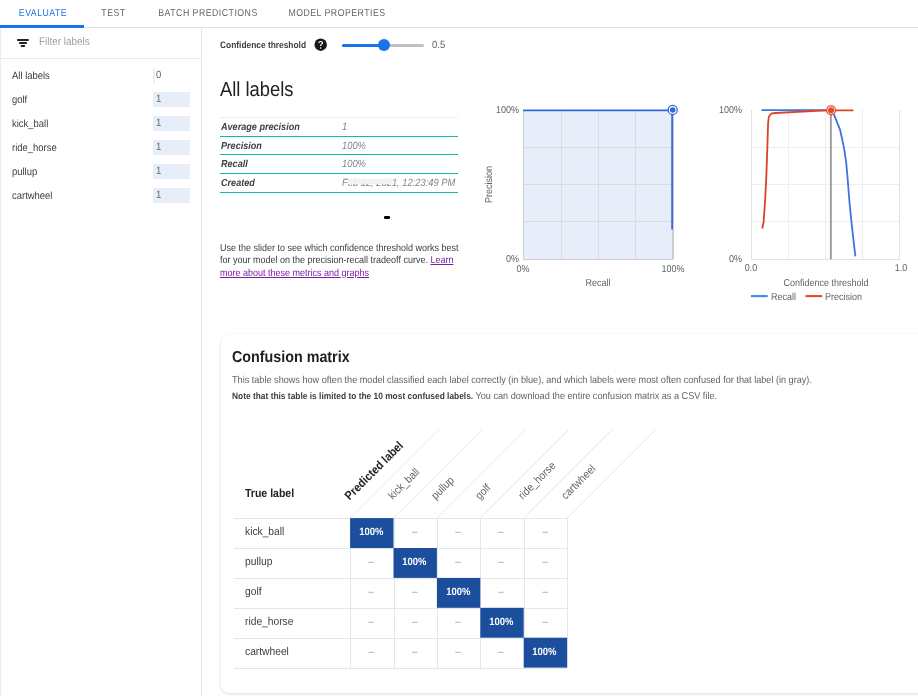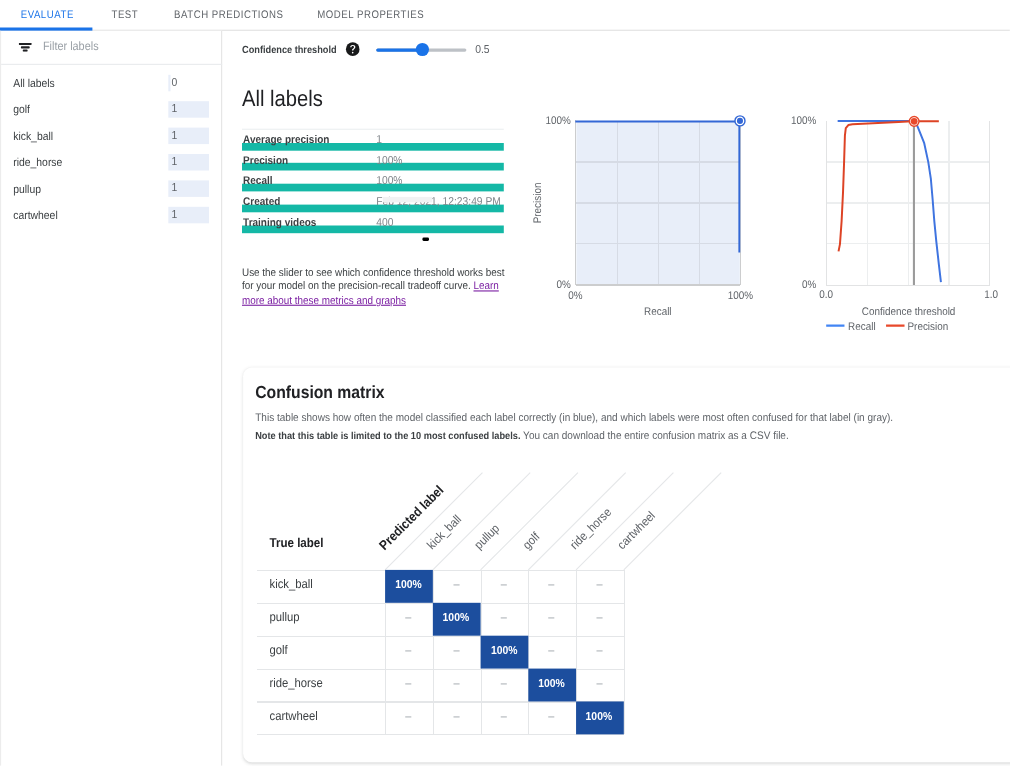--- a/index.html
+++ b/index.html
@@ -72,21 +72,21 @@
   .th-value { position:absolute; left:211.8px; top:0; height:22px; line-height:22px; font-size:10.5px; color:#5f6368; transform:scaleX(0.9); transform-origin:left center;}
 
   .heading {
     position:absolute; left:219.7px; top:76.6px;
     font-size:20.4px; font-weight:400; color:#202124; line-height:26px;
     letter-spacing:0; transform:scaleX(0.9); transform-origin:left center;
   }
 
   .metrics { position:absolute; left:220px; top:117px; width:238px;
              border-top:1px solid #eceff1; }
-  .mrow { position:relative; height:18.72px; border-bottom:7px solid #14b8a6; }
+  .mrow { position:relative; height:18.72px; border-bottom:1px solid #14b8a6;font-style:italic; }
   .mrow .k { position:absolute; left:1px; top:0.8px; height:18.72px; line-height:18.72px; font-size:10.1px; font-weight:700; color:#3c4043; transform:scaleX(0.9); transform-origin:left center; white-space:nowrap;}
   .mrow .v { position:absolute; left:122.3px; top:0.8px; height:18.72px; line-height:18.72px; font-size:10.4px; color:#80868b; white-space:nowrap; transform:scaleX(0.9); transform-origin:left center;}
   .cursor-mark { position:absolute; left:384px; top:215.5px; width:6px; height:3px;
                  background:#000; border-radius:1.2px; }
   .redaction { position:absolute; left:347.8px; top:179.2px; width:45.7px; height:4.7px;
                background:#f1f2f3; }
 
   .note {
     position:absolute; left:220px; top:243px; width:268px;
     font-size:10px; line-height:12.4px; color:#3c4043;
@@ -221,24 +221,20 @@
       <div class="k">Precision</div>
       <div class="v">100%</div>
     </div>
     <div class="mrow">
       <div class="k">Recall</div>
       <div class="v">100%</div>
     </div>
     <div class="mrow">
       <div class="k">Created</div>
       <div class="v">Feb 12, 2021, 12:23:49 PM</div>
-    </div>
-    <div class="mrow">
-      <div class="k">Training videos</div>
-      <div class="v">400</div>
     </div>
   </div>
 <div class="cursor-mark"></div>
 <div class="redaction"></div>
 
 <div class="note">
   <span>Use the slider to see which confidence threshold works best for your model on the precision-recall tradeoff curve. </span><a href="#">Learn more about these metrics and graphs</a>
 </div>
 
 <div class="chart" style="left:480px; top:96px; width:215px; height:195px;">

